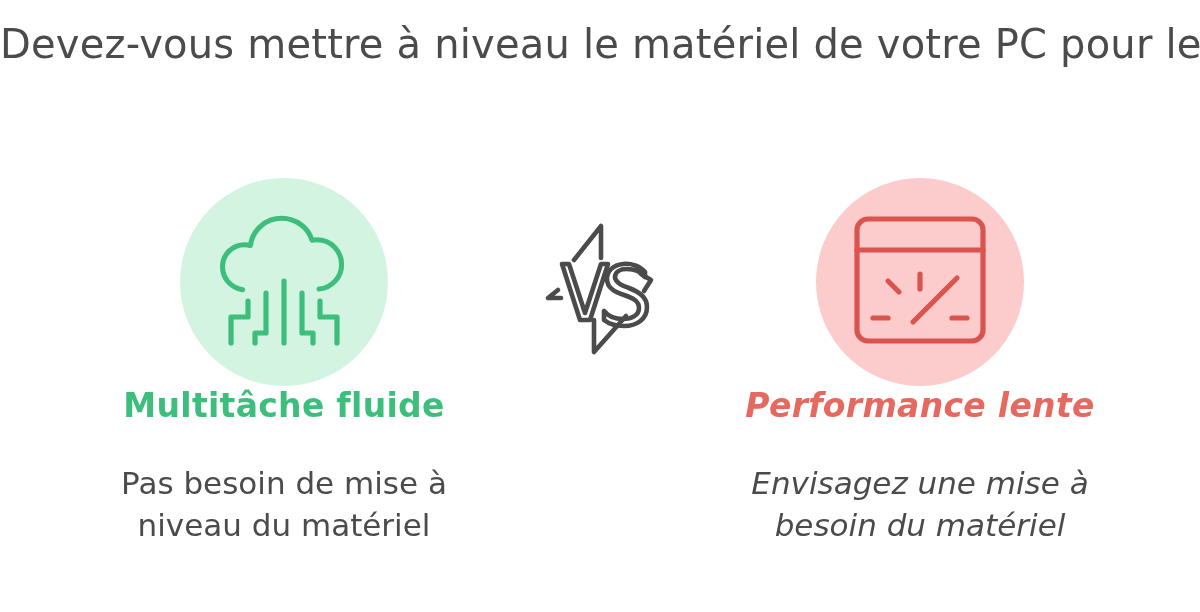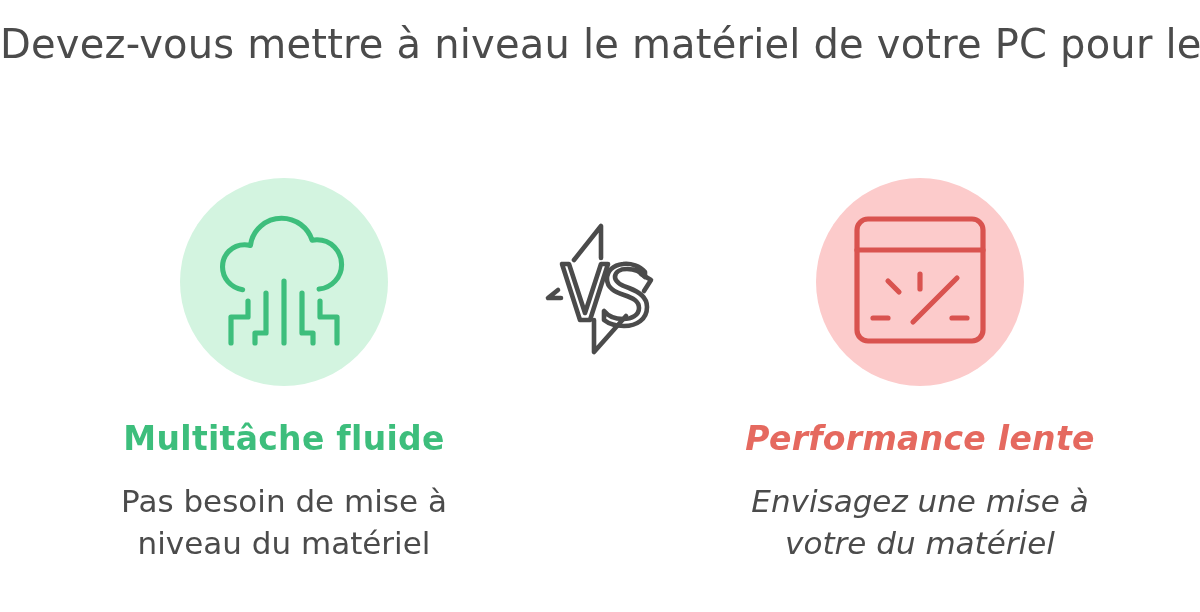--- a/index.html
+++ b/index.html
@@ -57,33 +57,32 @@
     border-radius: 50%;
     margin: 0 auto;
     display: flex;
     align-items: center;
     justify-content: center;
   }
   .icon-circle.green { background: #d3f4e0; }
   .icon-circle.pink  { background: #fccbcb; }
 
   .card-label {
-    margin-top: 33px;
     font-family: "DejaVu Sans", sans-serif;
     font-size: 33px;
     font-weight: 700;
     line-height: 40px;
     letter-spacing: 0.3px;
     white-space: nowrap;
   }
   .card-label.green { color: #3dbe7c; }
   .card-label.red   { color: #e5695f; }
 
   .card-desc {
-    margin-top: 21px;
+    margin-top: 36px;
     font-family: "DejaVu Sans", sans-serif;
     font-size: 31px;
     line-height: 42px;
     color: #4b4b4b;
     padding: 0 38px;
   }
 
   
   .vs-badge {
     position: absolute;
@@ -187,16 +186,16 @@
 
           <line x1="107" y1="113" x2="122" y2="113"></line>
 
           <line x1="68" y1="117" x2="112" y2="73"></line>
         </svg>
       </span>
     </div>
 
     <div class="card-label red">Performance lente</div>
 
-    <div class="card-desc">Envisagez une mise à votre du matériel</div>
+    <div class="card-desc">Envisagez une mise à besoin du matériel</div>
   </div>
 
 </div>
 
 </body></html>

